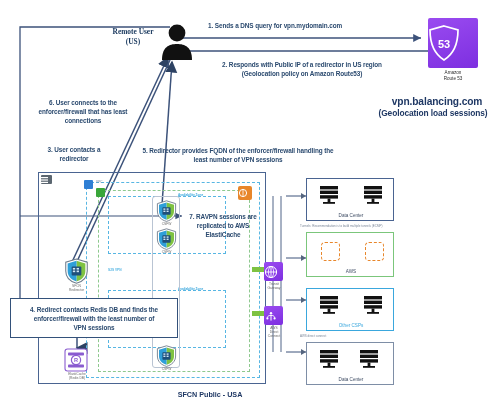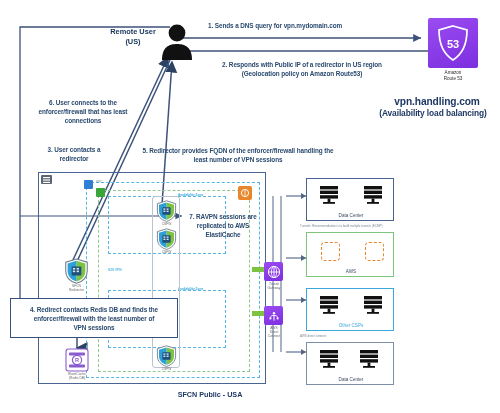--- a/index.html
+++ b/index.html
@@ -28,20 +28,21 @@
     text-align: center;
     letter-spacing: -0.1px;
   }
 
   .actor-label {
     color: #16365c;
     font-size: 7.4px;
     font-weight: bold;
     line-height: 10px;
     text-align: center;
+    font-family: Liberation Serif, serif;
   }
 
   .brand-title {
     color: #1f3864;
     font-size: 10.2px;
     font-weight: bold;
     text-align: center;
     letter-spacing: -0.1px;
   }
   .brand-sub {
@@ -112,21 +113,20 @@
   .frame-grayblue { border: 1px solid #7e8ea6; }
   .frame-dash-cyan { border: 1px dashed #57b6e3; }
   .frame-dash-green { border: 1px dashed #8ec98e; }
   .frame-soft { border: 1px solid #b9c4d3; border-radius: 3px; }
 
   
   .tile {
     box-sizing: border-box;
     display: flex;
     align-items: center;
-    justify-content: center;
   }
   .tile-purple {
     background: linear-gradient(160deg,#9a4bf0 0%,#7d2fe0 100%);
     border-radius: 2px;
   }
   .tile-blue   { background: #2f7fd4; border-radius: 1px; }
   .tile-green  { background: #3aa63a; border-radius: 1px; }
   .tile-orange { background: #e8862a; border-radius: 2px; }
 
   svg { display: block; overflow: visible; }
@@ -196,22 +196,22 @@
     <svg width="32" height="36" viewBox="0 0 32 36">
       <path d="M16,1 L30,5 C30,22 24,30 16,35 C8,30 2,22 2,5 Z" fill="none" stroke="#ffffff" stroke-width="1.7"></path>
       <text x="16" y="23" font-family="Liberation Sans, sans-serif" font-size="11" font-weight="bold" fill="#ffffff" text-anchor="middle">53</text>
     </svg>
   </div>
   <div class="abs" style="left:424px;top:70px;width:58px;">
     <div class="svc-cap">Amazon</div>
     <div class="svc-cap">Route 53</div>
   </div>
 
-  <div class="abs brand-title" style="left:374px;top:96px;width:126px;">vpn.handling.com</div>
-  <div class="abs brand-sub" style="left:366px;top:108px;width:134px;">(Availability load balancing)</div>
+  <div class="abs brand-title" style="left:374px;top:96px;width:126px;">vpn.balancing.com</div>
+  <div class="abs brand-sub" style="left:366px;top:108px;width:134px;">(Geolocation load sessions)</div>
 
   <div class="abs note" style="left:208px;top:21px;width:204px;text-align:left;">1. Sends a DNS query for vpn.mydomain.com</div>
 
   <div class="abs" style="left:186px;top:60px;width:232px;">
     <div class="note">2. Responds with Public IP of a redirector in US region</div>
     <div class="note">(Geolocation policy on Amazon Route53)</div>
   </div>
 
   <div class="abs" style="left:12px;top:98px;width:142px;">
     <div class="note">6. User connects to the</div>

